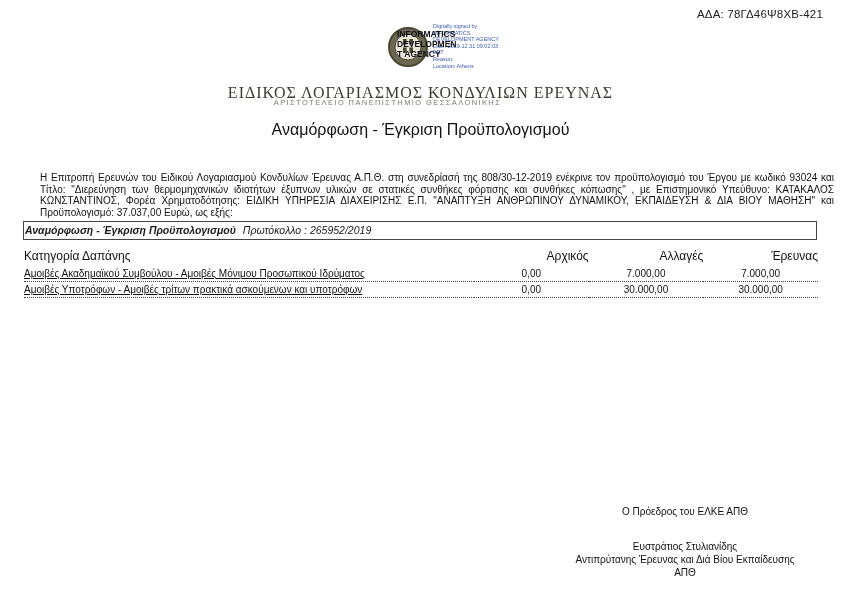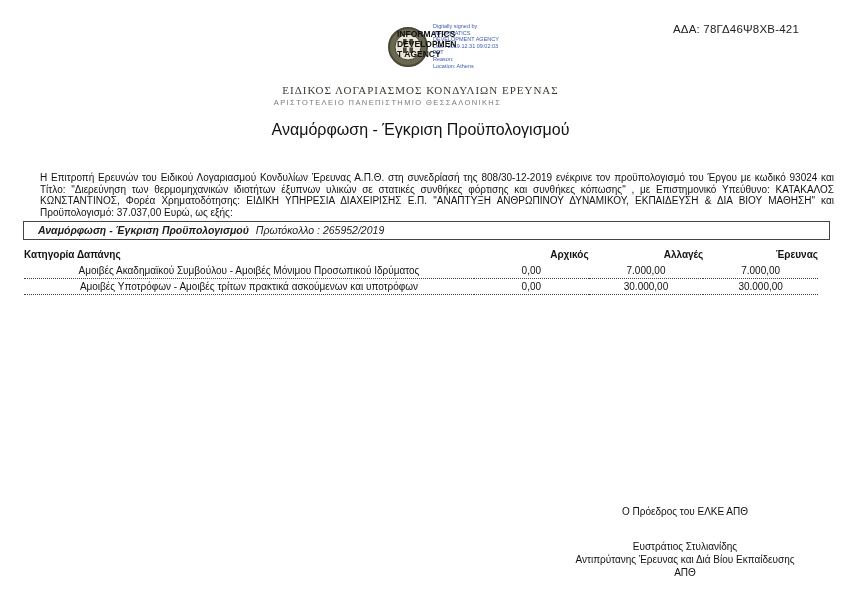--- a/index.html
+++ b/index.html
@@ -5,77 +5,77 @@
   html,body{margin:0;padding:0;background:#ffffff;}
   .page{
     position:relative;
     width:841px;height:595px;
     background:#ffffff;
     font-family:"Liberation Sans", sans-serif;
     color:#1a1a1a;
     overflow:hidden;
   }
   .ada{
-    position:absolute;top:8px;right:42px;
-    font-size:11.5px;letter-spacing:.2px;color:#222;margin-top:15px;
+    position:absolute;top:8px;right:18px;
+    font-size:11.5px;letter-spacing:.2px;color:#222;
   }
   
   .emblem{position:absolute;left:388px;top:26px;width:40px;height:42px;}
   .agency-overlay{
     position:absolute;left:397px;top:29px;width:86px;
     font-size:8.5px;font-weight:bold;line-height:10px;
     color:#111;white-space:pre-line;z-index:3;
   }
   .sig-details{
     position:absolute;left:433px;top:23px;width:110px;
     font-size:5.5px;line-height:6.6px;color:#3b5bb0;
     white-space:pre-line;z-index:2;
   }
   .org1{
     position:absolute;left:0;top:84px;width:841px;text-align:center;
     font-family:"Liberation Serif", serif;
-    font-size:11px;letter-spacing:1px;color:#3b3b33;
+    font-size:16px;letter-spacing:1px;color:#3b3b33;
   }
   .org2{
     position:absolute;left:0;top:98px;width:775px;text-align:center;
     font-size:7.5px;letter-spacing:1.4px;color:#7a7a74;
   }
   .doc-title{
     position:absolute;left:0;top:121px;width:841px;text-align:center;
     font-size:16px;font-weight:normal;color:#111;margin:0;
   }
   .body-par{
     position:absolute;left:24px;top:156px;width:794px;
     font-size:10px;line-height:11.6px;text-align:justify;color:#111;
     margin:16px;
   }
   .protocol-bar{
     position:absolute;left:23px;top:221px;width:786px;
     border:1px solid #444;
-    padding:2px 5px 3px 14px;
+    padding:2px 5px 3px 1px;
     font-size:10.5px;font-style:italic;
   }
   .pb-title{font-weight:bold;}
   .pb-proto{font-weight:normal;margin-left:4px;}
   .budget-table{
     position:absolute;left:24px;top:247px;width:794px;
     border-collapse:collapse;font-size:10px;color:#111;
     table-layout:fixed;
   }
   .budget-table th{
-    font-size:10px;font-weight:bold;padding:2px 0 3px 0;
+    font-size:12px;font-weight:normal;padding:2px 0 3px 0;
   }
   .th-cat{text-align:left;width:450px;}
   .th-num{text-align:right;}
   .budget-table td{
     padding:2px 0 2px 0;
     border-bottom:1px dotted #444;
     overflow:hidden;white-space:nowrap;
   }
-  .td-cat{text-align:center;}
+  .td-cat{text-align:left;text-decoration:underline;}
   .td-num{text-align:center;}
   .sig-role{
     position:absolute;left:520px;top:506px;width:330px;text-align:center;
     font-size:10px;color:#111;
   }
   .sig-names{
     position:absolute;left:505px;top:541px;width:360px;text-align:center;
     font-size:10px;line-height:12.8px;color:#111;
   }
 </style>

